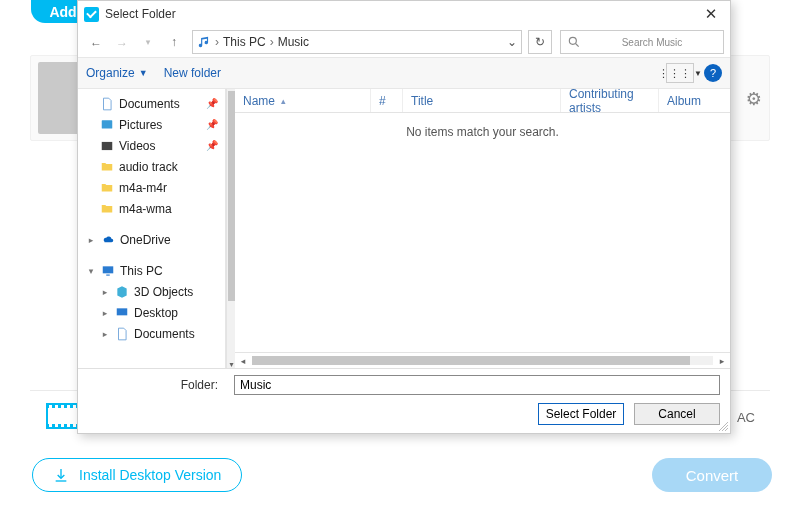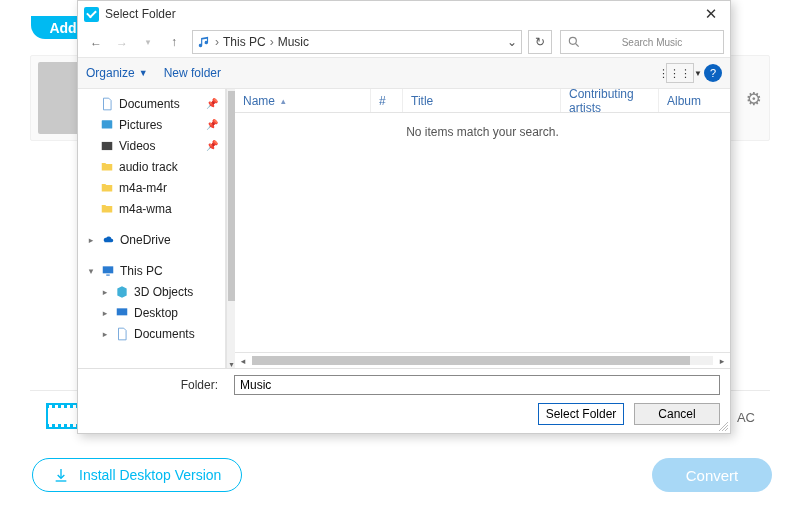--- a/index.html
+++ b/index.html
@@ -1,19 +1,19 @@
 <!DOCTYPE html>
 <html><head>
 <meta charset="utf-8">
 <style>
   * { box-sizing: border-box; margin: 0; padding: 0; font-family: "Segoe UI", Tahoma, sans-serif; }
   body { width: 800px; height: 510px; background: #fff; position: relative; overflow: hidden; font-size: 12px; color: #333; }
 
   
-  .bg-add-btn { position: absolute; left: 31px; top: 16px; width: 64px; height: 23px; background: #00baf2; border-radius: 0 0 14px 14px; color: #fff; display:flex; align-items:center; justify-content:center; font-size:14px; font-weight:600; }
+  .bg-add-btn { position: absolute; left: 31px; top: 0; width: 64px; height: 23px; background: #00baf2; border-radius: 0 0 14px 14px; color: #fff; display:flex; align-items:center; justify-content:center; font-size:14px; font-weight:600; }
   .bg-strip { position:absolute; left: 30px; right: 30px; top: 55px; height: 86px; background: #fafafa; border:1px solid #f0f0f0; border-radius:2px; }
   .bg-thumb { position:absolute; left: 38px; top: 62px; width: 110px; height: 72px; background: #c9c9c9; border-radius:2px; }
   .bg-gear { position:absolute; right: 38px; top: 88px; color:#888; font-size:18px; }
   .settings-line { position:absolute; left: 30px; right: 30px; top: 390px; border-top:1px solid #eaeaea; }
   .bg-film { position:absolute; left: 46px; top: 403px; width:34px; height:26px; border:2px solid #00baf2; border-radius:3px; }
   .bg-film::before, .bg-film::after { content:""; position:absolute; left:-2px; right:-2px; height:5px; background:repeating-linear-gradient(90deg,#00baf2 0 3px, transparent 3px 6px); }
   .bg-film::before { top:-2px } .bg-film::after { bottom:-2px }
   .bg-circle { position:absolute; left:126px; top:400px; width:34px; height:34px; border:1px solid #e6e6e6; border-radius:50%; }
   .bg-ac { position:absolute; right: 45px; top: 410px; color:#666; font-size:13px; }
   .install-btn { position:absolute; left: 32px; bottom: 18px; height: 34px; padding: 0 20px; border:1.5px solid #00baf2; border-radius:18px; background:#fff; color:#00baf2; display:flex; align-items:center; gap:10px; font-size:14px; }

